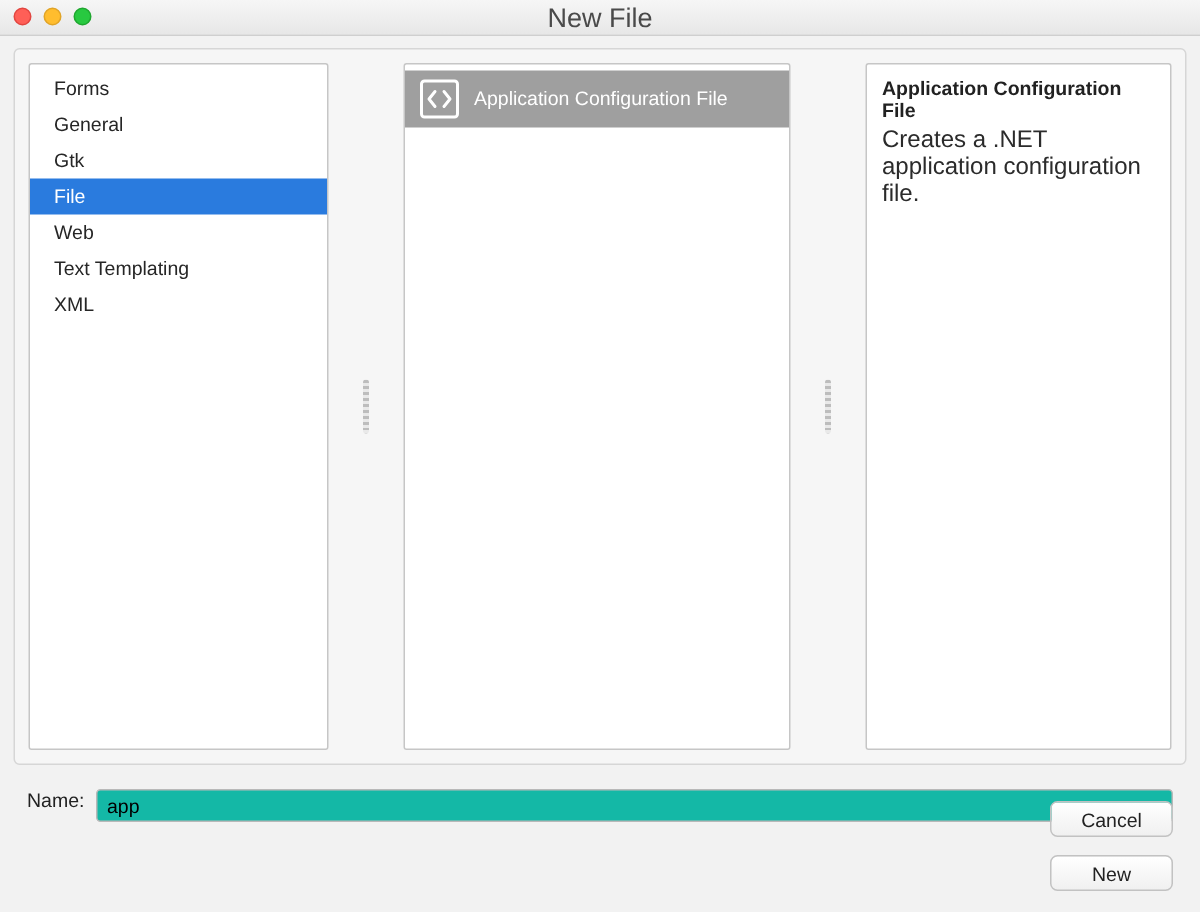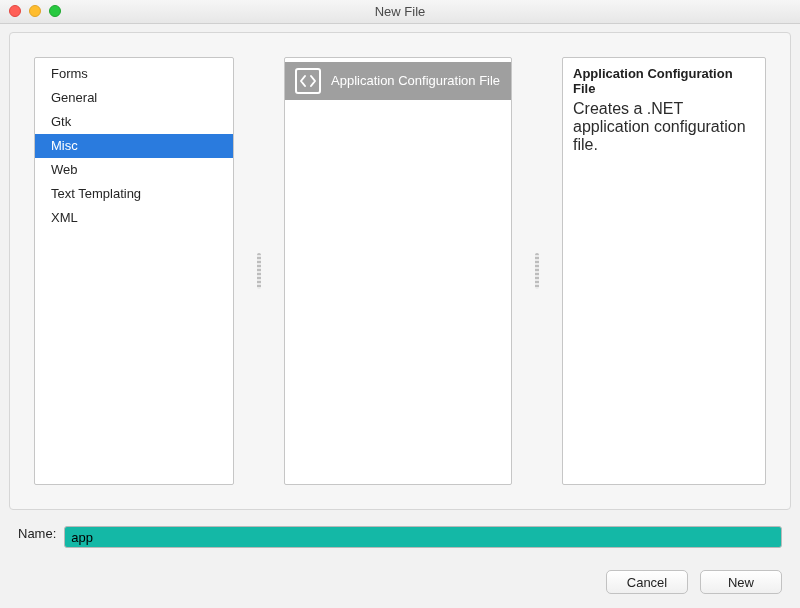--- a/index.html
+++ b/index.html
@@ -11,36 +11,36 @@
     background:#f2f2f2;
     color:#212121;
     position:relative;
     overflow:hidden;
   }
   .titlebar {
     height:24px; line-height:24px;
     background:linear-gradient(#f6f6f6,#e7e7e7);
     border-bottom:1px solid #cfcfcf;
     text-align:center;
-    font-size:13px;
+    font-size:18px;
     color:#4a4a4a;
     position:relative;
   }
   .traffic { position:absolute; left:9px; top:5px; display:flex; gap:8px; }
   .tdot { width:12px; height:12px; border-radius:50%; }
   .tdot.red{background:#ff5f57;border:1px solid #e24640;}
   .tdot.yel{background:#ffbd2e;border:1px solid #e1a427;}
   .tdot.grn{background:#28c940;border:1px solid #1fa72f;}
 
   .content {
     position:absolute; left:9px; right:9px; top:32px; bottom:98px;
     background:#f6f6f6;
     border:1px solid #d6d6d6;
     border-radius:4px;
-    padding:24px;
+    padding:9px;
     display:flex;
     gap:22px;
   }
   .panel {
     background:#fff;
     border:1px solid #c6c6c6;
     border-radius:2px;
     overflow:auto;
     height:100%;
   }
@@ -92,21 +92,21 @@
     position:absolute; left:18px; right:18px; bottom:60px;
     display:flex; gap:8px;
   }
   .name-row label { font-size:13px; color:#222; }
   .name-row input {
     flex:1; height:22px; border:1px solid #b9b9b9; border-radius:3px;
     padding:2px 6px; font-size:13px; background:#14b8a6; outline:none;
   }
 
   .buttons {
-    position:absolute; right:18px; bottom:14px; display:flex; gap:12px;
+    position:absolute; right:18px; bottom:14px; display:flex; gap:12px;flex-direction:column;
   }
   .btn {
     min-width:82px; height:24px;
     background:linear-gradient(#ffffff,#f0f0f0);
     border:1px solid #c2c2c2;
     border-radius:5px;
     font-size:13px; color:#222;
     cursor:pointer;
   }
 
@@ -123,21 +123,21 @@
   </div>
   <span>New File</span>
 </div>
 
 <div class="content">
 
   <div class="panel cats" id="catlist">
       <div class="cat-item"><span>Forms</span></div>
       <div class="cat-item"><span>General</span></div>
       <div class="cat-item"><span>Gtk</span></div>
-      <div class="cat-item selected"><span>Misc</span></div>
+      <div class="cat-item selected"><span>File</span></div>
       <div class="cat-item"><span>Web</span></div>
       <div class="cat-item"><span>Text Templating</span></div>
       <div class="cat-item"><span>XML</span></div>
     </div>
 
   <div class="splitter"></div>
 
   <div class="panel tmpl" id="tmpllist">
       <div class="tmpl-row selected">
         <div class="tmpl-icon">

